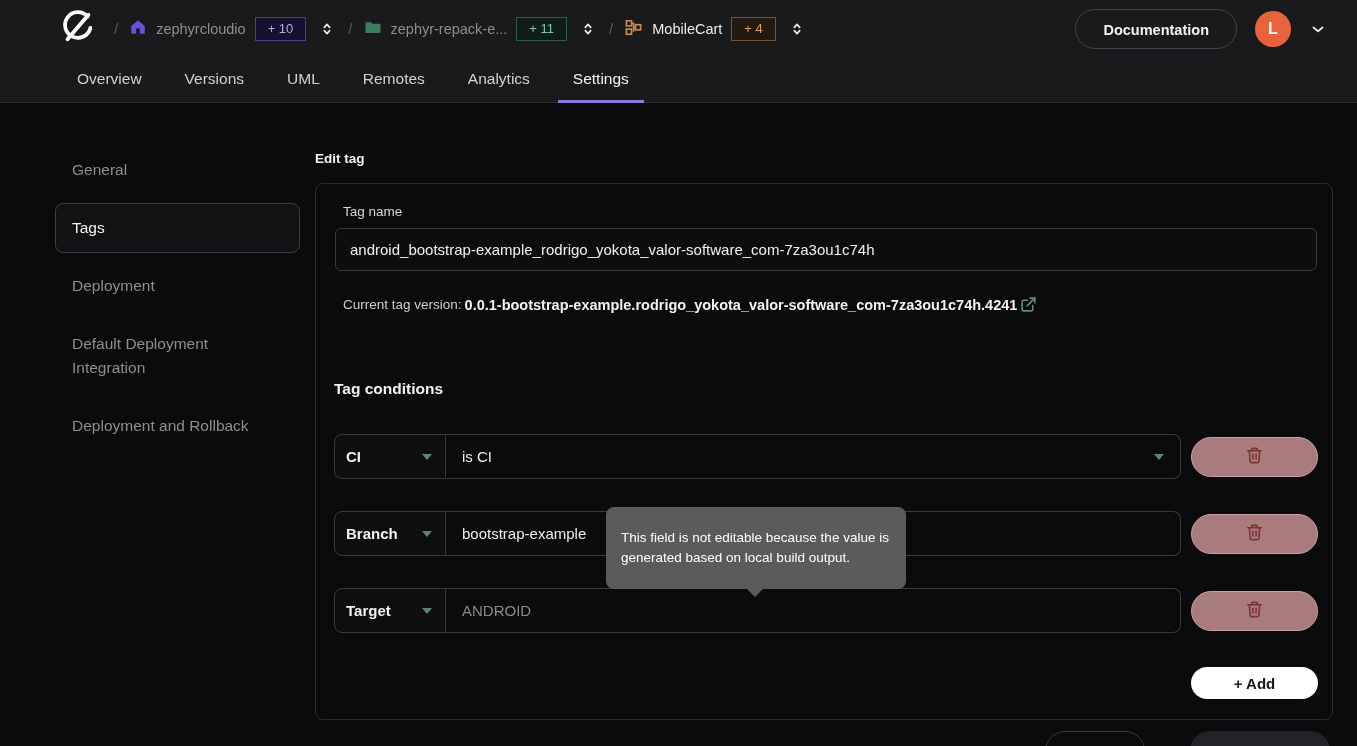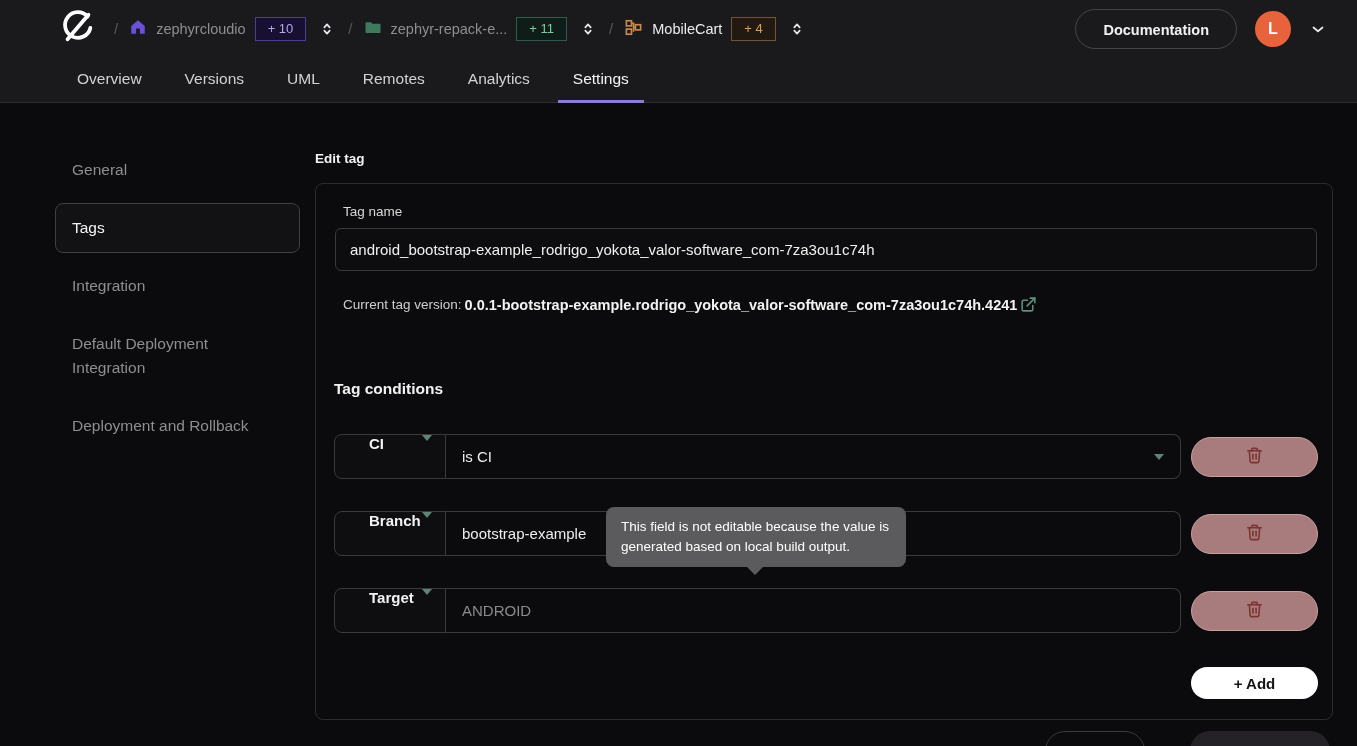--- a/index.html
+++ b/index.html
@@ -43,32 +43,32 @@
   .tag-input { position:absolute; left:19px; top:44px; width:982px; height:43px; background:#0d0c0e; border:1px solid #3b393e; border-radius:6px; color:#f0f0f0; font-size:15px; padding:0 14px; font-family:inherit; outline:none; }
   .version-row { position:absolute; left:27px; top:112px; display:flex; align-items:center; gap:3px; }
   .version-label { font-size:13.5px; color:#cfcfcf; }
   .version-value { font-size:14.5px; font-weight:700; color:#f2f2f2; }
   .ext-link { display:flex; cursor:pointer; }
 
   .cond-title { position:absolute; left:18px; top:196px; font-size:15.5px; font-weight:700; color:#f2f2f2; }
   .cond-row { position:absolute; left:18px; width:984px; height:45px; display:flex; gap:10px; align-items:center; }
   .row-1 { top:250px; } .row-2 { top:327px; } .row-3 { top:404px; }
   .cond-group { flex:1; display:flex; height:45px; }
-  .cond-select { width:112px; border:1px solid #3b393e; border-radius:8px 0 0 8px; display:flex; align-items:flex-start; justify-content:space-between; padding:0 13px 0 34px; color:#f2f2f2; font-weight:700; font-size:15px; background:#0e0d0f; cursor:pointer; }
+  .cond-select { width:112px; border:1px solid #3b393e; border-radius:8px 0 0 8px; display:flex; align-items:center; justify-content:space-between; padding:0 13px 0 11px; color:#f2f2f2; font-weight:700; font-size:15px; background:#0e0d0f; cursor:pointer; }
   .cond-value { flex:1; border:1px solid #3b393e; border-left:none; border-radius:0 8px 8px 0; display:flex; align-items:center; justify-content:space-between; padding:10px 16px; font-size:15px; color:#ededed; }
   .cond-value.is-select { cursor:pointer; }
   .caret { width:0; height:0; border-left:5px solid transparent; border-right:5px solid transparent; border-top:6px solid #5c8573; }
   .plain-input { background:transparent; border:none; outline:none; color:#ededed; font-size:15px; width:100%; font-family:inherit; }
   .plain-input.dim { color:#8a8a8d; }
 
   .delete-btn { width:127px; height:40px; border-radius:20px; background:#a87c7c; border:1px solid #c9a0a0; display:flex; align-items:center; justify-content:center; cursor:pointer; }
 
   .add-btn { position:absolute; left:875px; top:483px; width:127px; height:32px; border-radius:19px; background:#ffffff; border:none; color:#141414; font-weight:700; font-size:15px; display:flex; align-items:center; justify-content:center; font-family:inherit; cursor:pointer; }
 
-  .tooltip { position:absolute; left:290px; top:323px; width:300px; background:#5b5a5c; border-radius:8px; padding:10px 15px; color:#fff; font-size:13.5px; line-height:1.47; z-index:10; }
+  .tooltip { position:absolute; left:290px; top:323px; width:300px; background:#5b5a5c; border-radius:8px; padding:21px 15px; color:#fff; font-size:13.5px; line-height:1.47; z-index:10; }
   .tooltip:after { content:''; position:absolute; left:141px; top:100%; width:0; height:0; border:8px solid transparent; border-top-color:#5b5a5c; border-bottom:none; }
 
   
   .f-outline { position:absolute; left:1045px; top:731px; width:100px; height:40px; border:1px solid #3a383c; border-radius:20px; background:transparent; cursor:pointer; }
   .f-filled { position:absolute; left:1190px; top:731px; width:140px; height:40px; border:none; border-radius:20px; background:#242226; cursor:pointer; }
 </style>
 </head>
 <body>
 
 <div class="page">
@@ -161,21 +161,21 @@
       <div class="tab">UML</div>
       <div class="tab">Remotes</div>
       <div class="tab">Analytics</div>
       <div class="tab active">Settings</div>
     </div>
   </div>
 
   <div class="sidebar">
     <div class="side-item">General</div>
     <div class="side-item active">Tags</div>
-    <div class="side-item">Integration</div>
+    <div class="side-item">Deployment</div>
     <div class="side-item">Default Deployment Integration</div>
     <div class="side-item">Deployment and Rollback</div>
   </div>
 
   <div class="page-title">Edit tag</div>
 
   <div class="card">
 
     <div class="field-label">Tag name</div>
     <input class="tag-input" type="text" value="android_bootstrap-example_rodrigo_yokota_valor-software_com-7za3ou1c74h" style="">

